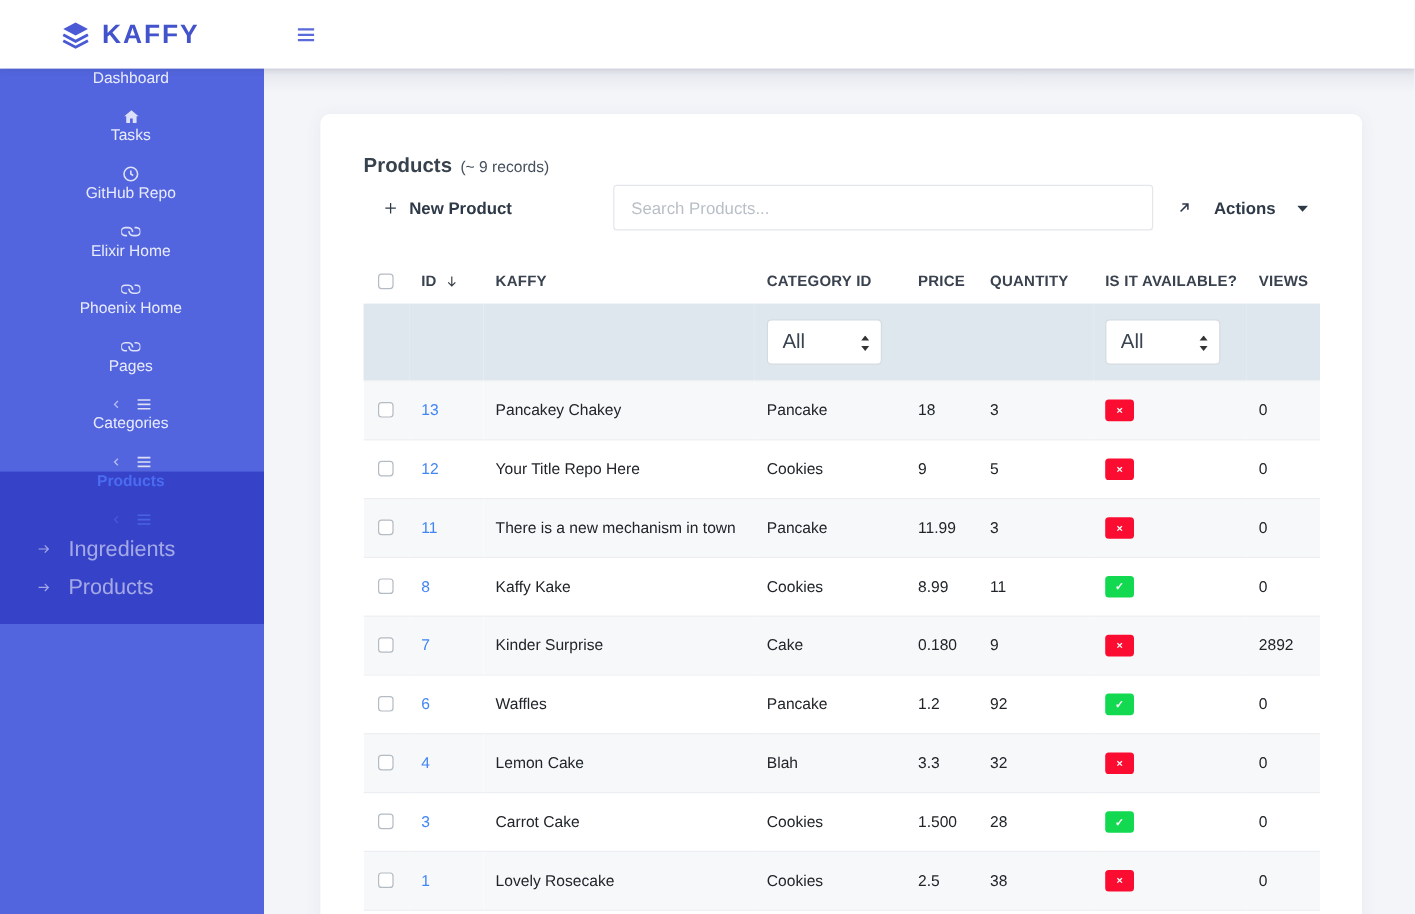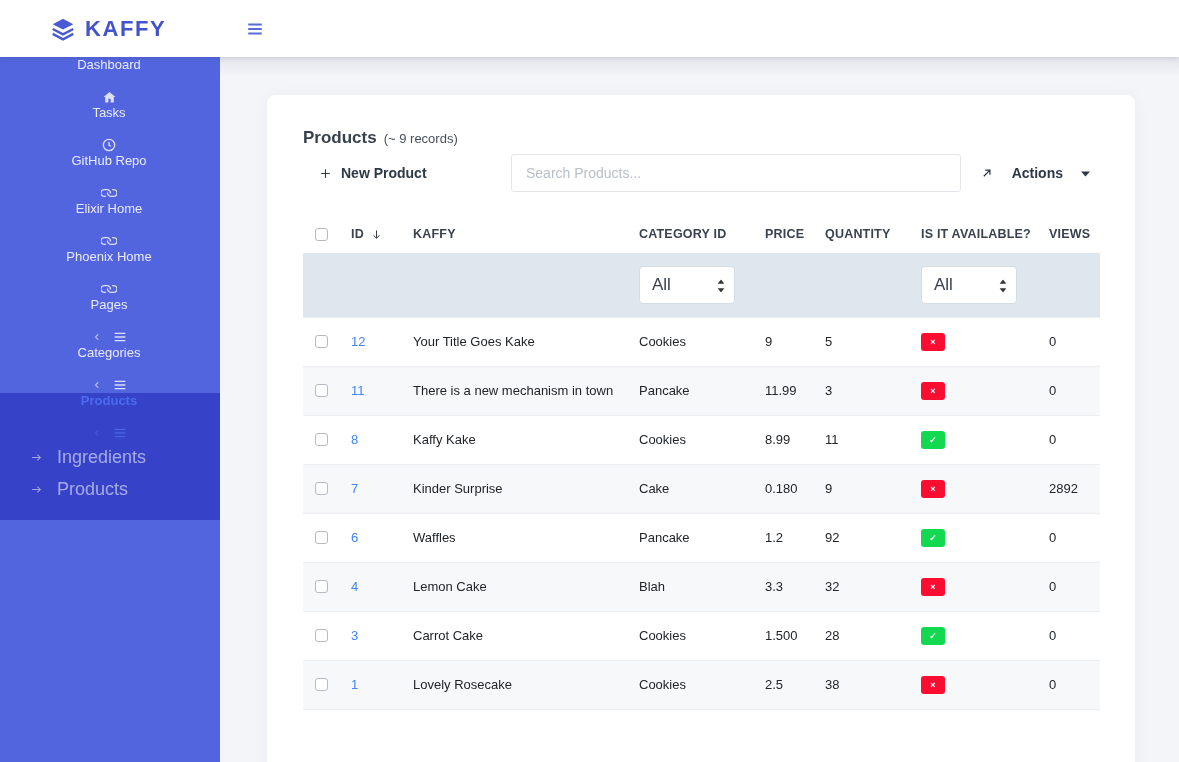--- a/index.html
+++ b/index.html
@@ -319,26 +319,38 @@
                     <path d="M4 0 7.3 4.2H.7z" fill="currentColor"></path>
                     <path d="M4 13 .7 8.8h6.6z" fill="currentColor"></path>
                   </svg>
                 </span>
             </span>
           </td>
           <td></td>
         </tr>
       </thead>
       <tbody>
+          <tr class="data-row striped">
+    <td class="c-check">
+              <input type="checkbox" style="">
+            </td>
+    <td><a class="id-link">13</a></td>
+    <td>Pancakey Chakey</td>
+    <td>Pancake</td>
+    <td>18</td>
+    <td>3</td>
+    <td><span class="badge badge-no">×</span></td>
+    <td>0</td>
+  </tr>
           <tr class="data-row">
     <td class="c-check">
               <input type="checkbox" style="">
             </td>
     <td><a class="id-link">12</a></td>
-    <td>Your Title Goes Kake</td>
+    <td>Your Title Repo Here</td>
     <td>Cookies</td>
     <td>9</td>
     <td>5</td>
     <td><span class="badge badge-no">×</span></td>
     <td>0</td>
   </tr>
           <tr class="data-row striped">
     <td class="c-check">
               <input type="checkbox" style="">
             </td>

